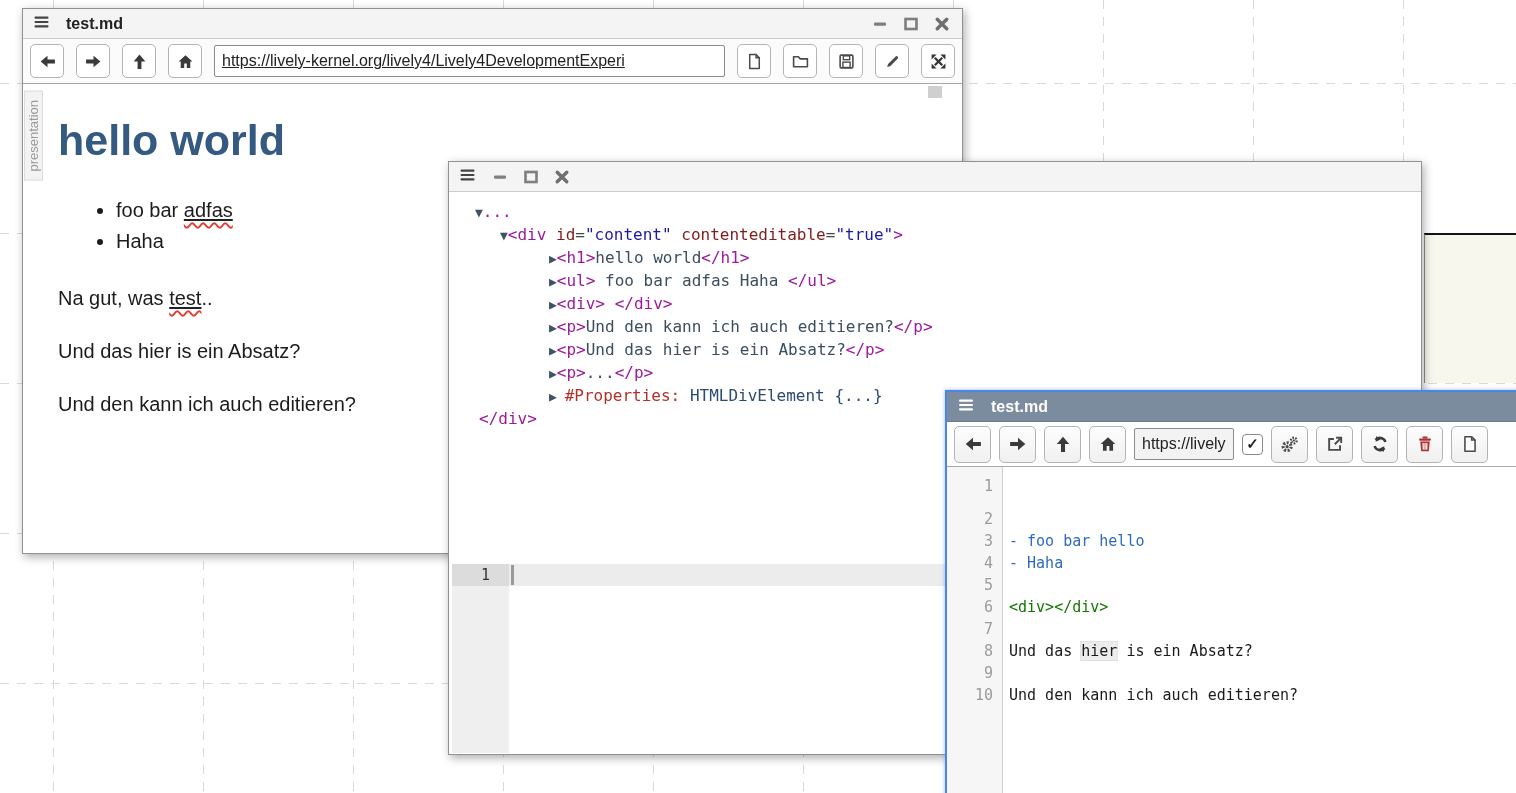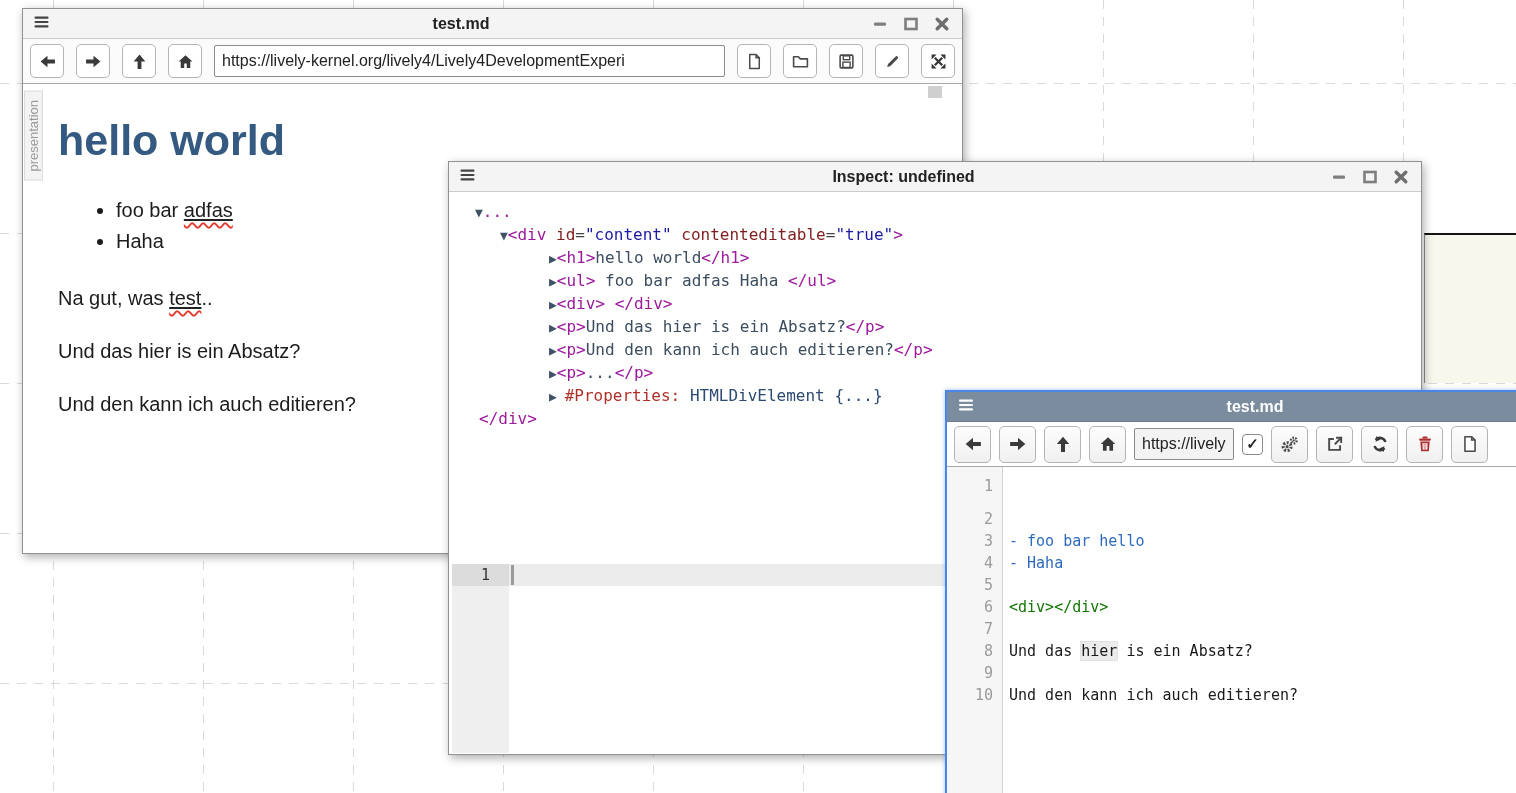--- a/index.html
+++ b/index.html
@@ -17,37 +17,37 @@
           background:#f7f7ee; border-top:2px solid #141414; border-left:1px solid #8f8f8f; }
 
   .window { position:absolute; background:#fff; border:1px solid #919191;
             box-shadow:2px 3px 9px rgba(0,0,0,0.32); }
   #win1 { left:22px; top:8px;  width:941px; height:546px; z-index:2; }
   #win2 { left:448px; top:161px; width:974px; height:594px; z-index:3; }
   #win3 { left:945px; top:390px; width:575px; height:410px; z-index:4;
           border:2px solid #4a86e8; box-shadow:0 0 4px rgba(74,134,232,0.55); }
 
   .titlebar { height:30px; background:#f4f4f4; border-bottom:1px solid #cccccc;
-              display:flex; align-items:center; padding:0 10px; gap:27px;text-align:center; }
+              display:flex; align-items:center; padding:0 10px; gap:16px; }
   .titlebar .title { font-weight:bold; font-size:16px; color:#222; flex:1; }
   .win-controls { display:flex; align-items:center; gap:15px; margin-right:2px; }
   .win-controls svg { display:block; cursor:pointer; }
 
   .titlebar.active { background:#7b8c9e; border-bottom:1px solid #6b7b8d; }
   .titlebar.active .title { color:#fff; }
 
   .toolbar { display:flex; align-items:center; gap:12px; padding:4px 7px; height:45px;
              background:#fbfbfb; border-bottom:1px solid #a8a8a8; }
   .tbtn { width:34px; height:34px; background:#fff; border:1px solid #b4b4b4; border-radius:5px;
           display:flex; align-items:center; justify-content:center; flex:none; cursor:pointer; }
   #win3 .toolbar { gap:8px; background:#fff; }
   #win3 .tbtn { width:37px; height:37px; background:linear-gradient(#fdfdfd,#f0f0f0); }
   .urlfield { height:32px; border:1px solid #8b8b8b; border-radius:2px; background:#fff;
               font-family:"Liberation Sans",sans-serif; font-size:16px; color:#222; padding:0 7px; }
-  #win1 .urlfield { width:518px; }
+  #win1 .urlfield { width:518px;text-decoration:underline; }
   #win3 .urlfield { width:100px; background:#f3f3f3; }
   .cbox { width:21px; height:21px; border:1.5px solid #8a8a8a; border-radius:4px; background:#fff;
           display:flex; align-items:center; justify-content:center; font-size:15px; font-weight:bold;
           color:#222; flex:none; cursor:pointer; }
 
   
   .preview { position:relative; height:469px; overflow:hidden; }
   .side-label { position:absolute; left:1px; top:7px; writing-mode:vertical-rl; transform:rotate(180deg);
                 background:#f3f3f3; color:#9a9a9a; border:1px solid #dcdcdc; font-size:13px;
                 padding:8px 1px; }
@@ -223,21 +223,20 @@
   <div class="titlebar">
     <span>
       <svg width="17" height="16" viewBox="0 0 16 16">
           <g fill="#444">
             <rect x="1" y="2.6" width="14" height="2.2" rx="1"></rect>
             <rect x="1" y="6.9" width="14" height="2.2" rx="1"></rect>
             <rect x="1" y="11.2" width="14" height="2.2" rx="1"></rect>
           </g>
         </svg>
     </span>
-    <span class="title">Inspect: undefined</span>
     <span class="win-controls">
       <span>
           <svg width="16" height="16" viewBox="0 0 16 16">
             <rect x="2" y="6.6" width="12" height="3.2" rx="1.2" fill="#7e7e7e"></rect>
           </svg>
         </span>
       <span>
           <svg width="16" height="16" viewBox="0 0 16 16">
             <rect x="2.5" y="3" width="11" height="10" fill="none" stroke="#7e7e7e" stroke-width="2.6"></rect>
           </svg>
@@ -248,22 +247,22 @@
           </svg>
         </span>
     </span>
   </div>
   <div class="tree">
     <div class="tline lvl0"><span class="tri">▼</span><span class="tag">...</span></div>
     <div class="tline lvl1"><span class="tri">▼</span><span class="tag">&lt;div </span><span class="attr">id</span><span class="pun">=</span><span class="val">"content"</span><span class="pun"> </span><span class="attr">contenteditable</span><span class="pun">=</span><span class="val">"true"</span><span class="tag">&gt;</span></div>
     <div class="tline lvl2"><span class="tri">▶</span><span class="tag">&lt;h1&gt;</span><span class="tx">hello world</span><span class="tag">&lt;/h1&gt;</span></div>
     <div class="tline lvl2"><span class="tri">▶</span><span class="tag">&lt;ul&gt;</span><span class="tx"> foo bar adfas Haha </span><span class="tag">&lt;/ul&gt;</span></div>
     <div class="tline lvl2"><span class="tri">▶</span><span class="tag">&lt;div&gt;</span><span class="tx"> </span><span class="tag">&lt;/div&gt;</span></div>
+    <div class="tline lvl2"><span class="tri">▶</span><span class="tag">&lt;p&gt;</span><span class="tx">Und den kann ich auch editieren?</span><span class="tag">&lt;/p&gt;</span></div>
     <div class="tline lvl2"><span class="tri">▶</span><span class="tag">&lt;p&gt;</span><span class="tx">Und das hier is ein Absatz?</span><span class="tag">&lt;/p&gt;</span></div>
-    <div class="tline lvl2"><span class="tri">▶</span><span class="tag">&lt;p&gt;</span><span class="tx">Und den kann ich auch editieren?</span><span class="tag">&lt;/p&gt;</span></div>
     <div class="tline lvl2"><span class="tri">▶</span><span class="tag">&lt;p&gt;</span><span class="tx">...</span><span class="tag">&lt;/p&gt;</span></div>
     <div class="tline lvl2"><span class="tri">▶ </span><span class="redk">#Properties:</span><span class="navy"> HTMLDivElement {...}</span></div>
     <div class="tline lvlC"><span class="tag">&lt;/div&gt;</span></div>
   </div>
   <div class="mini-editor">
     <div class="mini-activeline"></div>
     <div class="mini-gutter">
       <div class="num">1</div>
     </div>
     <div class="mini-cursor"></div>

